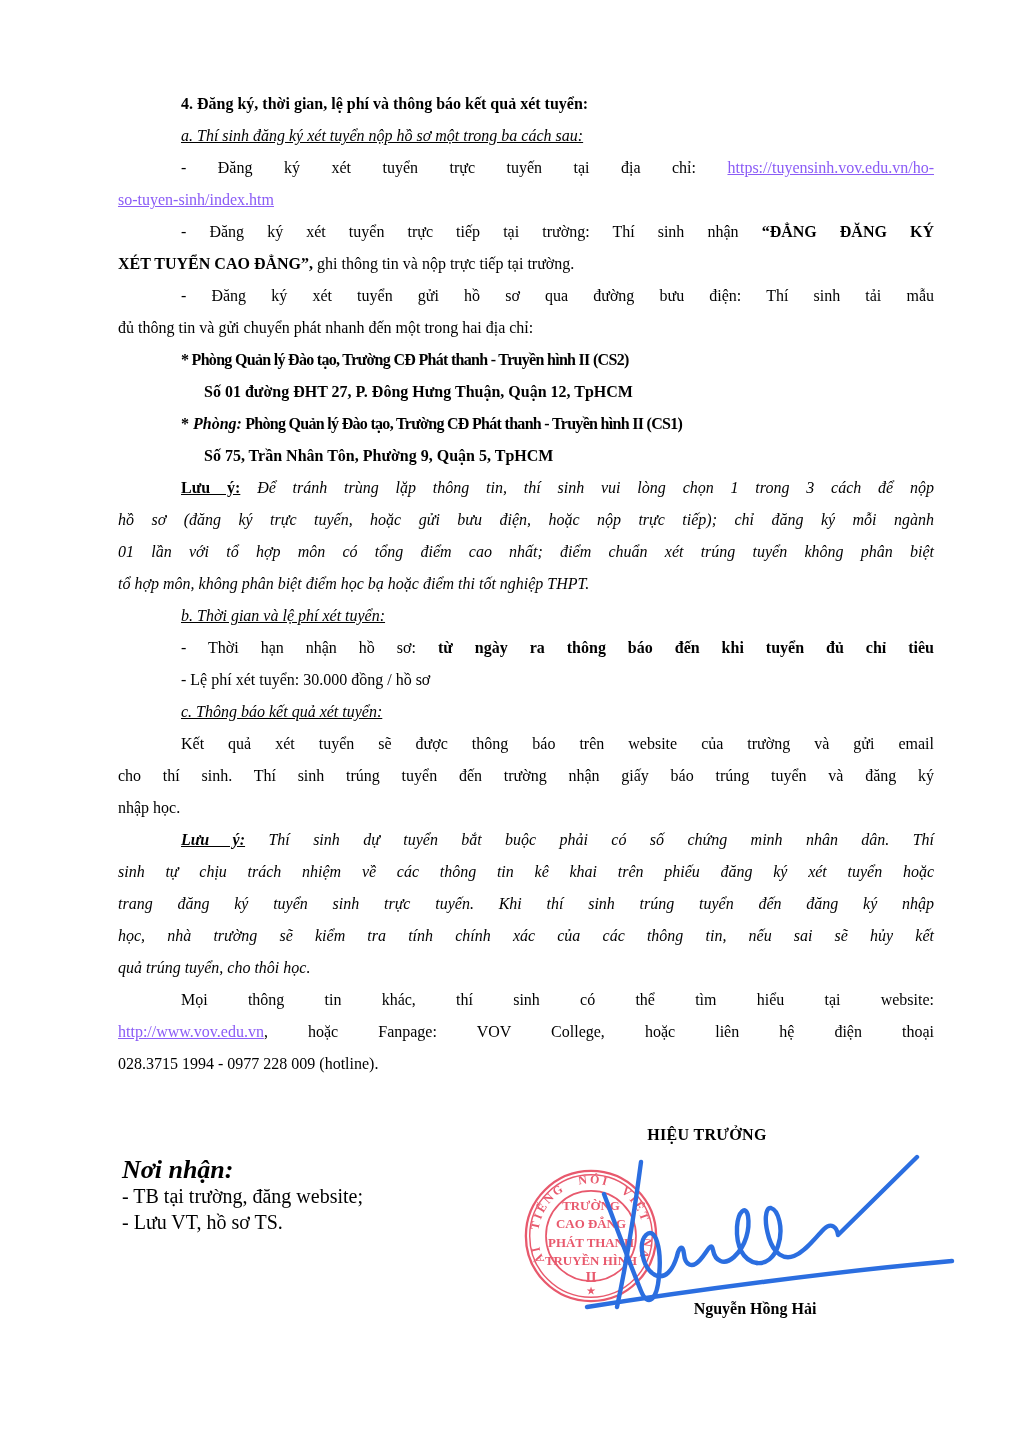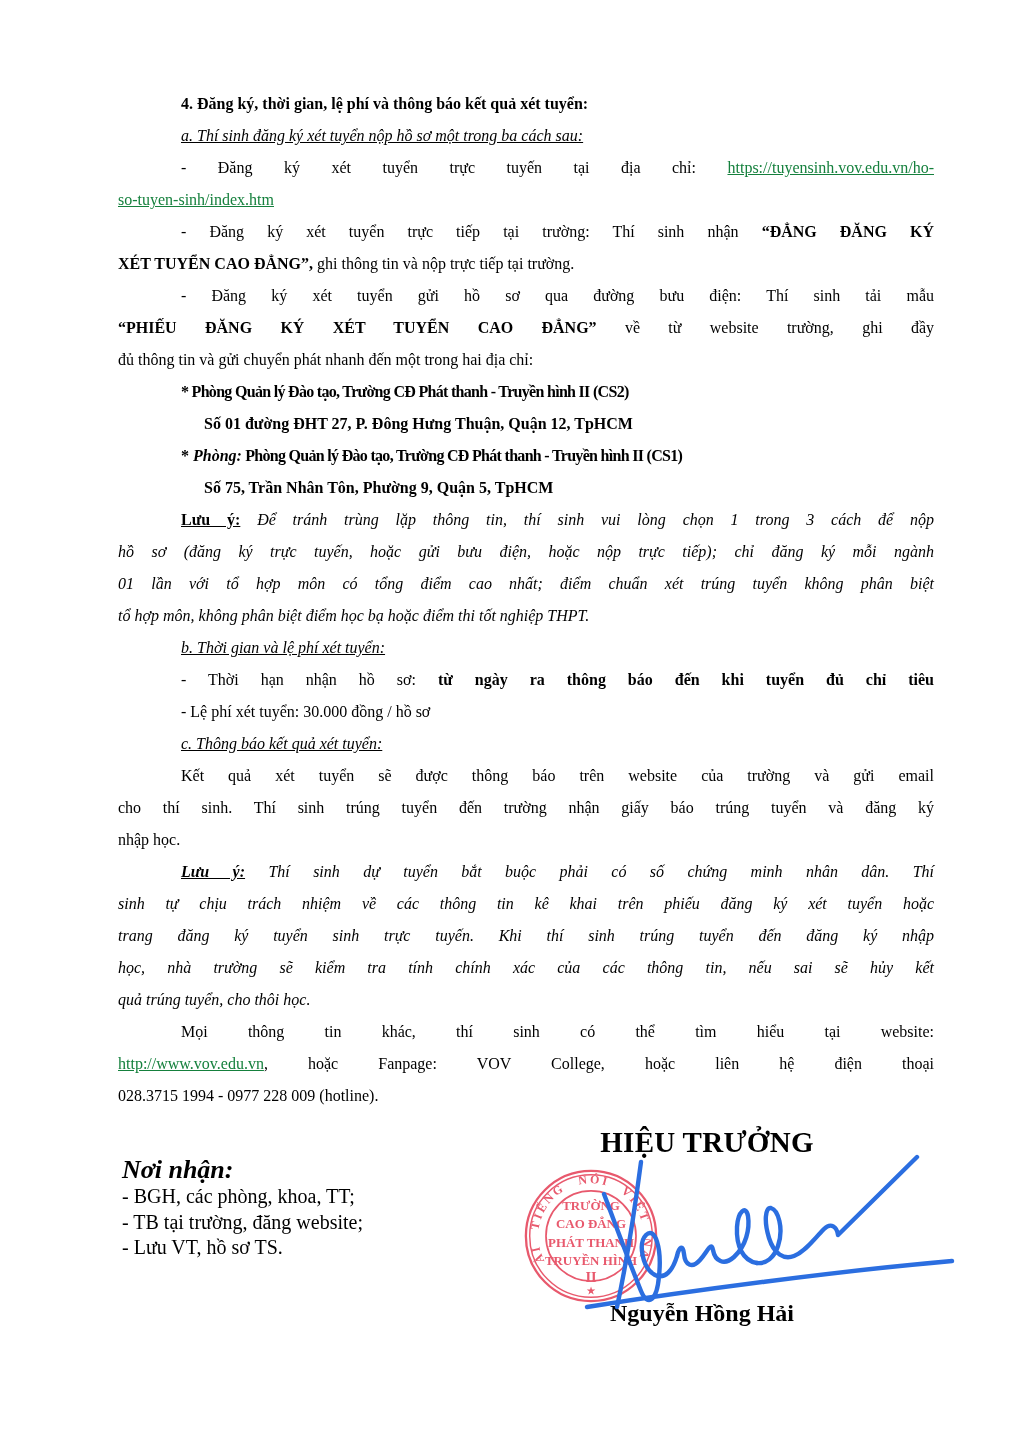--- a/index.html
+++ b/index.html
@@ -14,50 +14,49 @@
     font-size:16px;line-height:32px;
   }
   .line{text-align:left;white-space:normal;}
   .line.j{text-align:justify;text-align-last:justify;}
   .ind{padding-left:63px;}
   .ind2{padding-left:86px;}
   .b{font-weight:bold;}
   .i{font-style:italic;}
   .u{text-decoration:underline;}
   .cond{font-weight:bold;letter-spacing:-0.7px;}
-  .link{color:#15803d;text-decoration:underline;margin-top:48px;}
+  .link{color:#8b5cf6;text-decoration:underline;margin-top:48px;}
   .head-abc{font-style:italic;text-decoration:underline;}
   
   .director-title{
     position:absolute;left:600px;top:1126px;width:214px;text-align:center;
-    font-weight:bold;font-size:29px;letter-spacing:0.3px;
+    font-weight:bold;font-size:16px;letter-spacing:0.3px;
   }
   .recipients{position:absolute;left:122px;top:1156px;font-size:20px;line-height:25.5px;}
   .recipients .label{font-weight:bold;font-style:italic;font-size:26px;line-height:28px;}
   .director-name{
-    position:absolute;left:610px;top:1300px;width:290px;
-    font-weight:bold;font-size:24px;
+    position:absolute;left:610px;top:1300px;width:290px;text-align:center;
+    font-weight:bold;font-size:16px;
   }
   .seal{position:absolute;left:523px;top:1166px;z-index:1;}
   .sig{position:absolute;left:538px;top:1128px;z-index:2;}
 </style>
 </head>
 <body>
 
 <div class="page">
 
   <div class="body-text">
     <div class="line ind b"><span>4. Đăng ký, thời gian, lệ phí và thông báo kết quả xét tuyển:</span></div>
     <div class="line ind"><span class="head-abc">a. Thí sinh đăng ký xét tuyển nộp hồ sơ một trong ba cách sau:</span></div>
     <div class="line ind j"><span>- Đăng ký xét tuyển trực tuyến tại địa chỉ: </span><span class="link">https://tuyensinh.vov.edu.vn/ho-</span></div>
     <div class="line"><span class="link">so-tuyen-sinh/index.htm</span></div>
     <div class="line ind j"><span>- Đăng ký xét tuyển trực tiếp tại trường: Thí sinh nhận </span><span class="b">“ĐẲNG ĐĂNG KÝ</span></div>
     <div class="line"><span class="b">XÉT TUYỂN CAO ĐẲNG”,</span><span> ghi thông tin và nộp trực tiếp tại trường.</span></div>
     <div class="line ind j"><span>- Đăng ký xét tuyển gửi hồ sơ qua đường bưu điện: Thí sinh tải mẫu</span></div>
-    <div class="line j"><span class="b">“PHIẾU ĐĂNG KÝ XÉT TUYỂN CAO ĐẲNG”</span><span> về từ website trường, ghi đầy</span></div>
     <div class="line"><span>đủ thông tin và gửi chuyển phát nhanh đến một trong hai địa chỉ:</span></div>
     <div class="line ind cond"><span>* Phòng Quản lý Đào tạo, Trường CĐ Phát thanh - Truyền hình II (CS2)</span></div>
     <div class="line ind2 b"><span>Số 01 đường ĐHT 27, P. Đông Hưng Thuận, Quận 12, TpHCM</span></div>
     <div class="line ind"><span class="b">* </span><span class="b i">Phòng:</span><span class="cond"> Phòng Quản lý Đào tạo, Trường CĐ Phát thanh - Truyền hình II (CS1)</span></div>
     <div class="line ind2 b"><span>Số 75, Trần Nhân Tôn, Phường 9, Quận 5, TpHCM</span></div>
     <div class="line ind j"><span class="b u">Lưu ý:</span><span class="i"> Để tránh trùng lặp thông tin, thí sinh vui lòng chọn 1 trong 3 cách để nộp</span></div>
     <div class="line j i"><span>hồ sơ (đăng ký trực tuyến, hoặc gửi bưu điện, hoặc nộp trực tiếp); chỉ đăng ký mỗi ngành</span></div>
     <div class="line j i"><span>01 lần với tổ hợp môn có tổng điểm cao nhất; điểm chuẩn xét trúng tuyển không phân biệt</span></div>
     <div class="line i"><span>tổ hợp môn, không phân biệt điểm học bạ hoặc điểm thi tốt nghiệp THPT.</span></div>
     <div class="line ind"><span class="head-abc">b. Thời gian và lệ phí xét tuyển:</span></div>
@@ -74,21 +73,20 @@
     <div class="line i"><span>quả trúng tuyển, cho thôi học.</span></div>
     <div class="line ind j"><span>Mọi thông tin khác, thí sinh có thể tìm hiểu tại website:</span></div>
     <div class="line j"><span class="link">http://www.vov.edu.vn</span><span>, hoặc Fanpage: VOV College, hoặc liên hệ điện thoại</span></div>
     <div class="line"><span>028.3715 1994 - 0977 228 009 (hotline).</span></div>
   </div>
 
   <div class="director-title">HIỆU TRƯỞNG</div>
 
   <div class="recipients">
     <div class="label">Nơi nhận:</div>
-    <div>- BGH, các phòng, khoa, TT;</div>
     <div>- TB tại trường, đăng website;</div>
     <div>- Lưu VT, hồ sơ TS.</div>
   </div>
 
   <svg class="seal" width="136" height="140" viewBox="0 0 142 146">
     <g fill="none" stroke="#E8596D">
       <circle cx="71" cy="73" r="68" stroke-width="2.4"></circle>
       <circle cx="71" cy="73" r="64" stroke-width="1.5"></circle>
       <circle cx="71" cy="73" r="47" stroke-width="1.8"></circle>
     </g>

